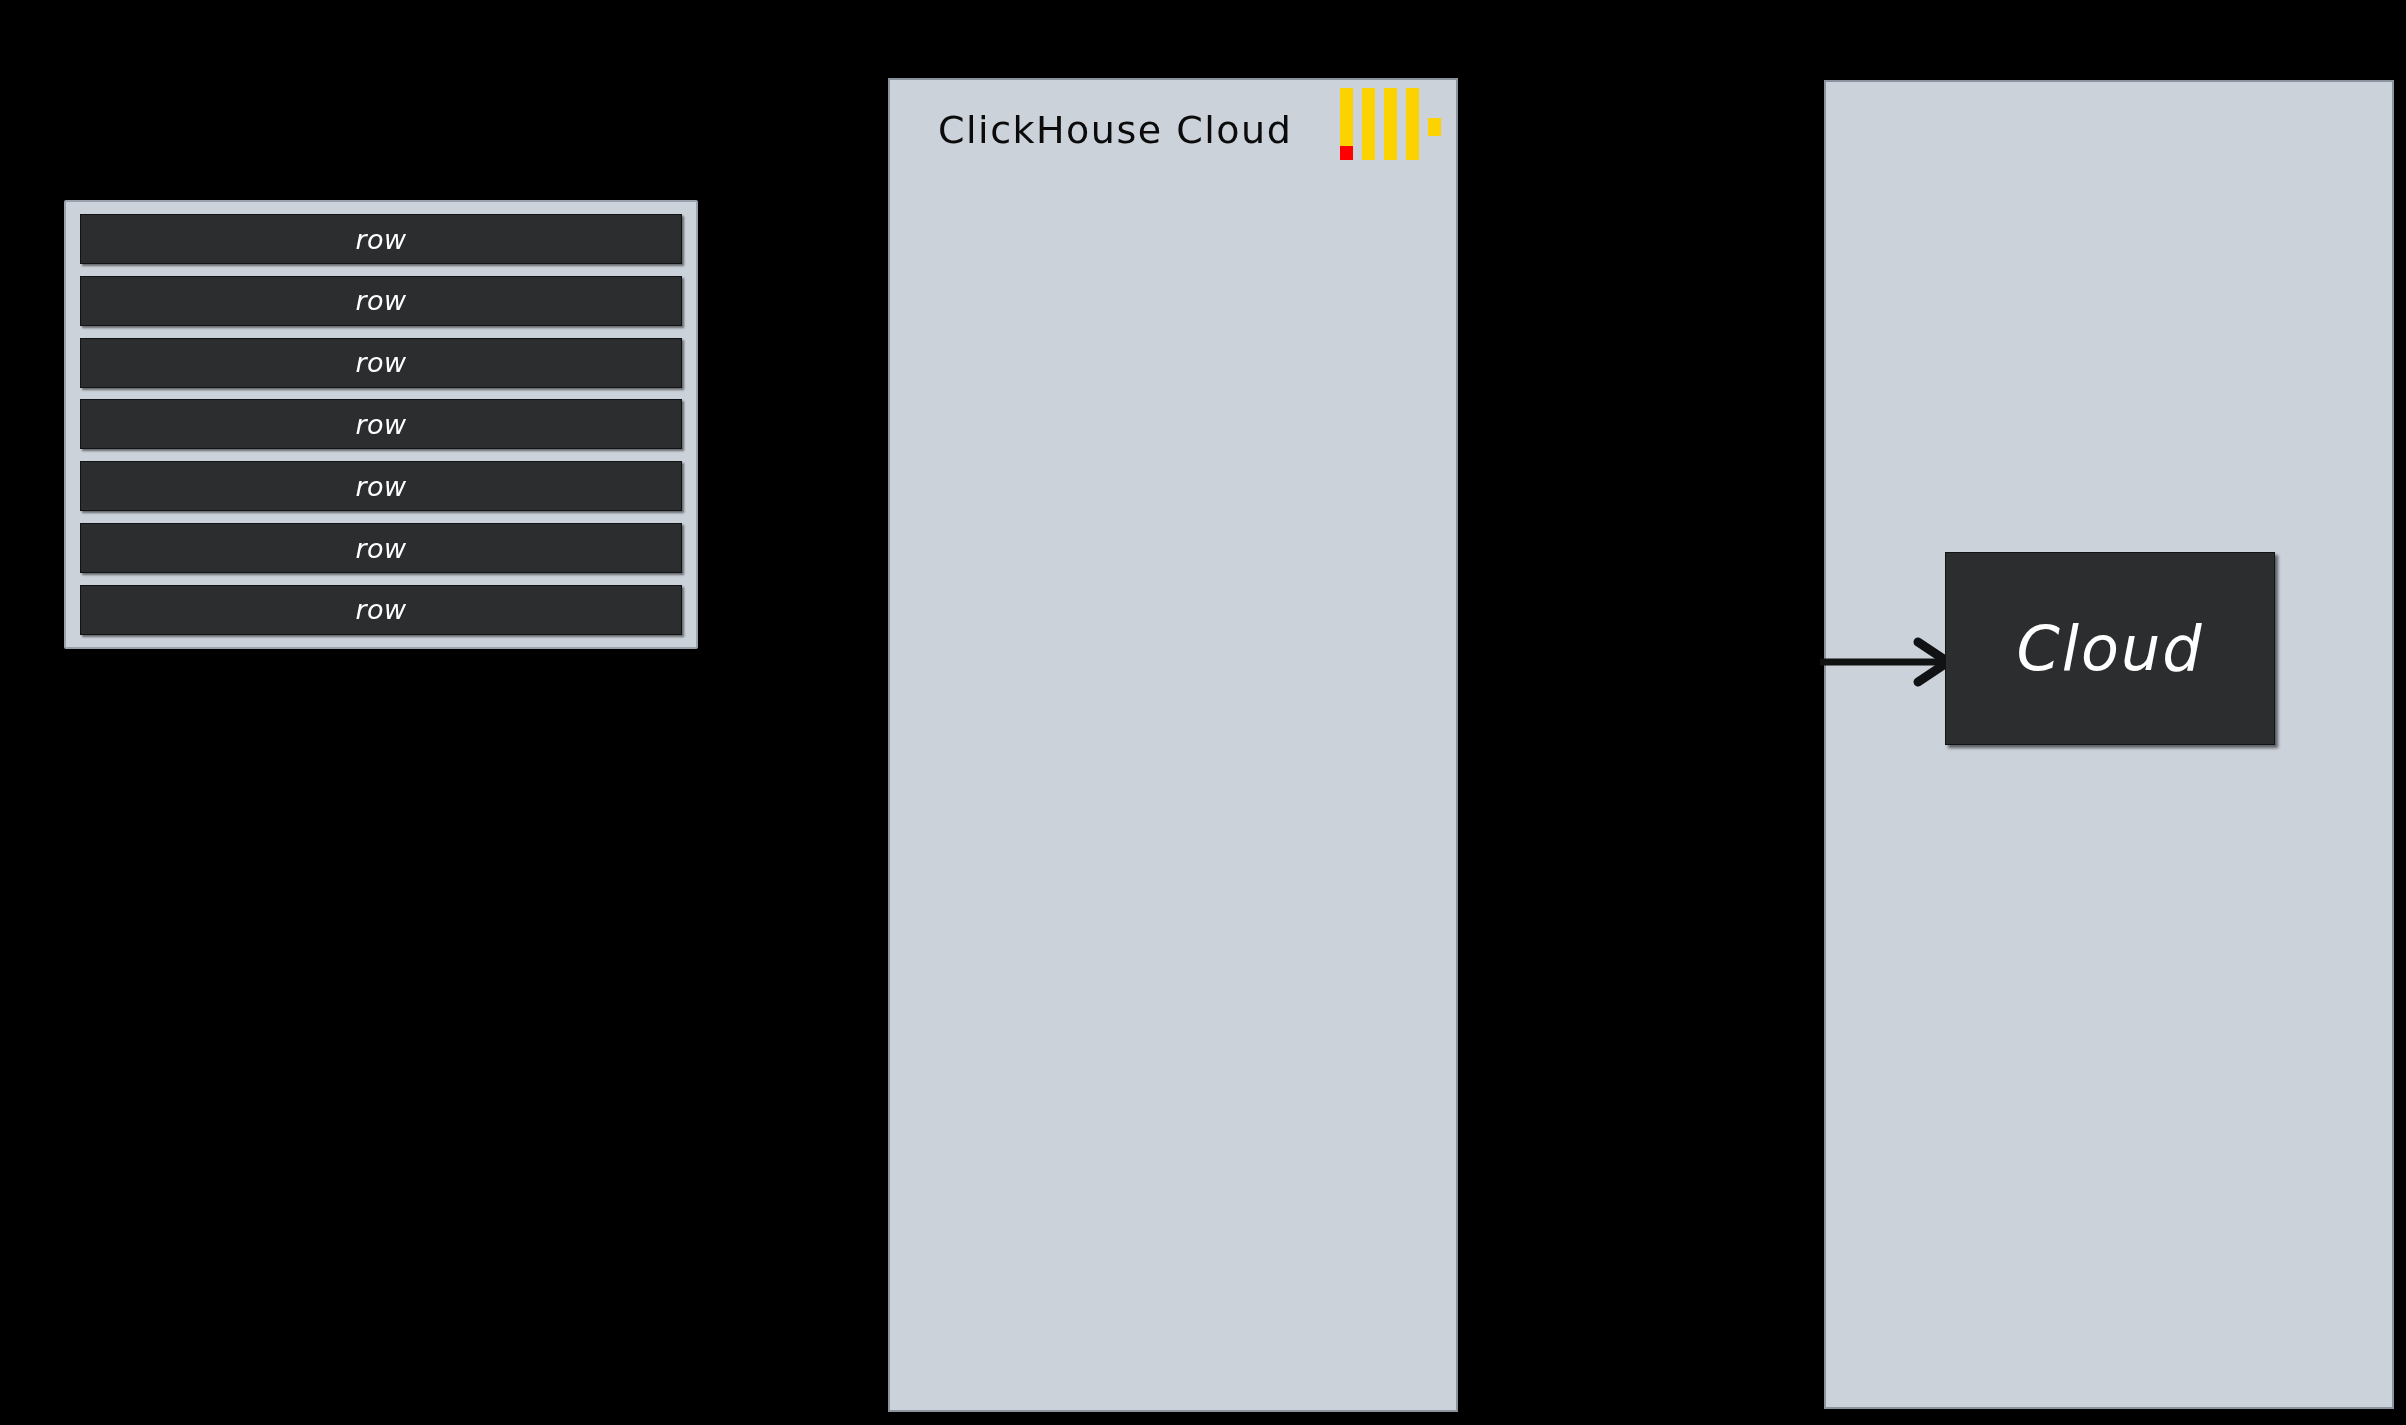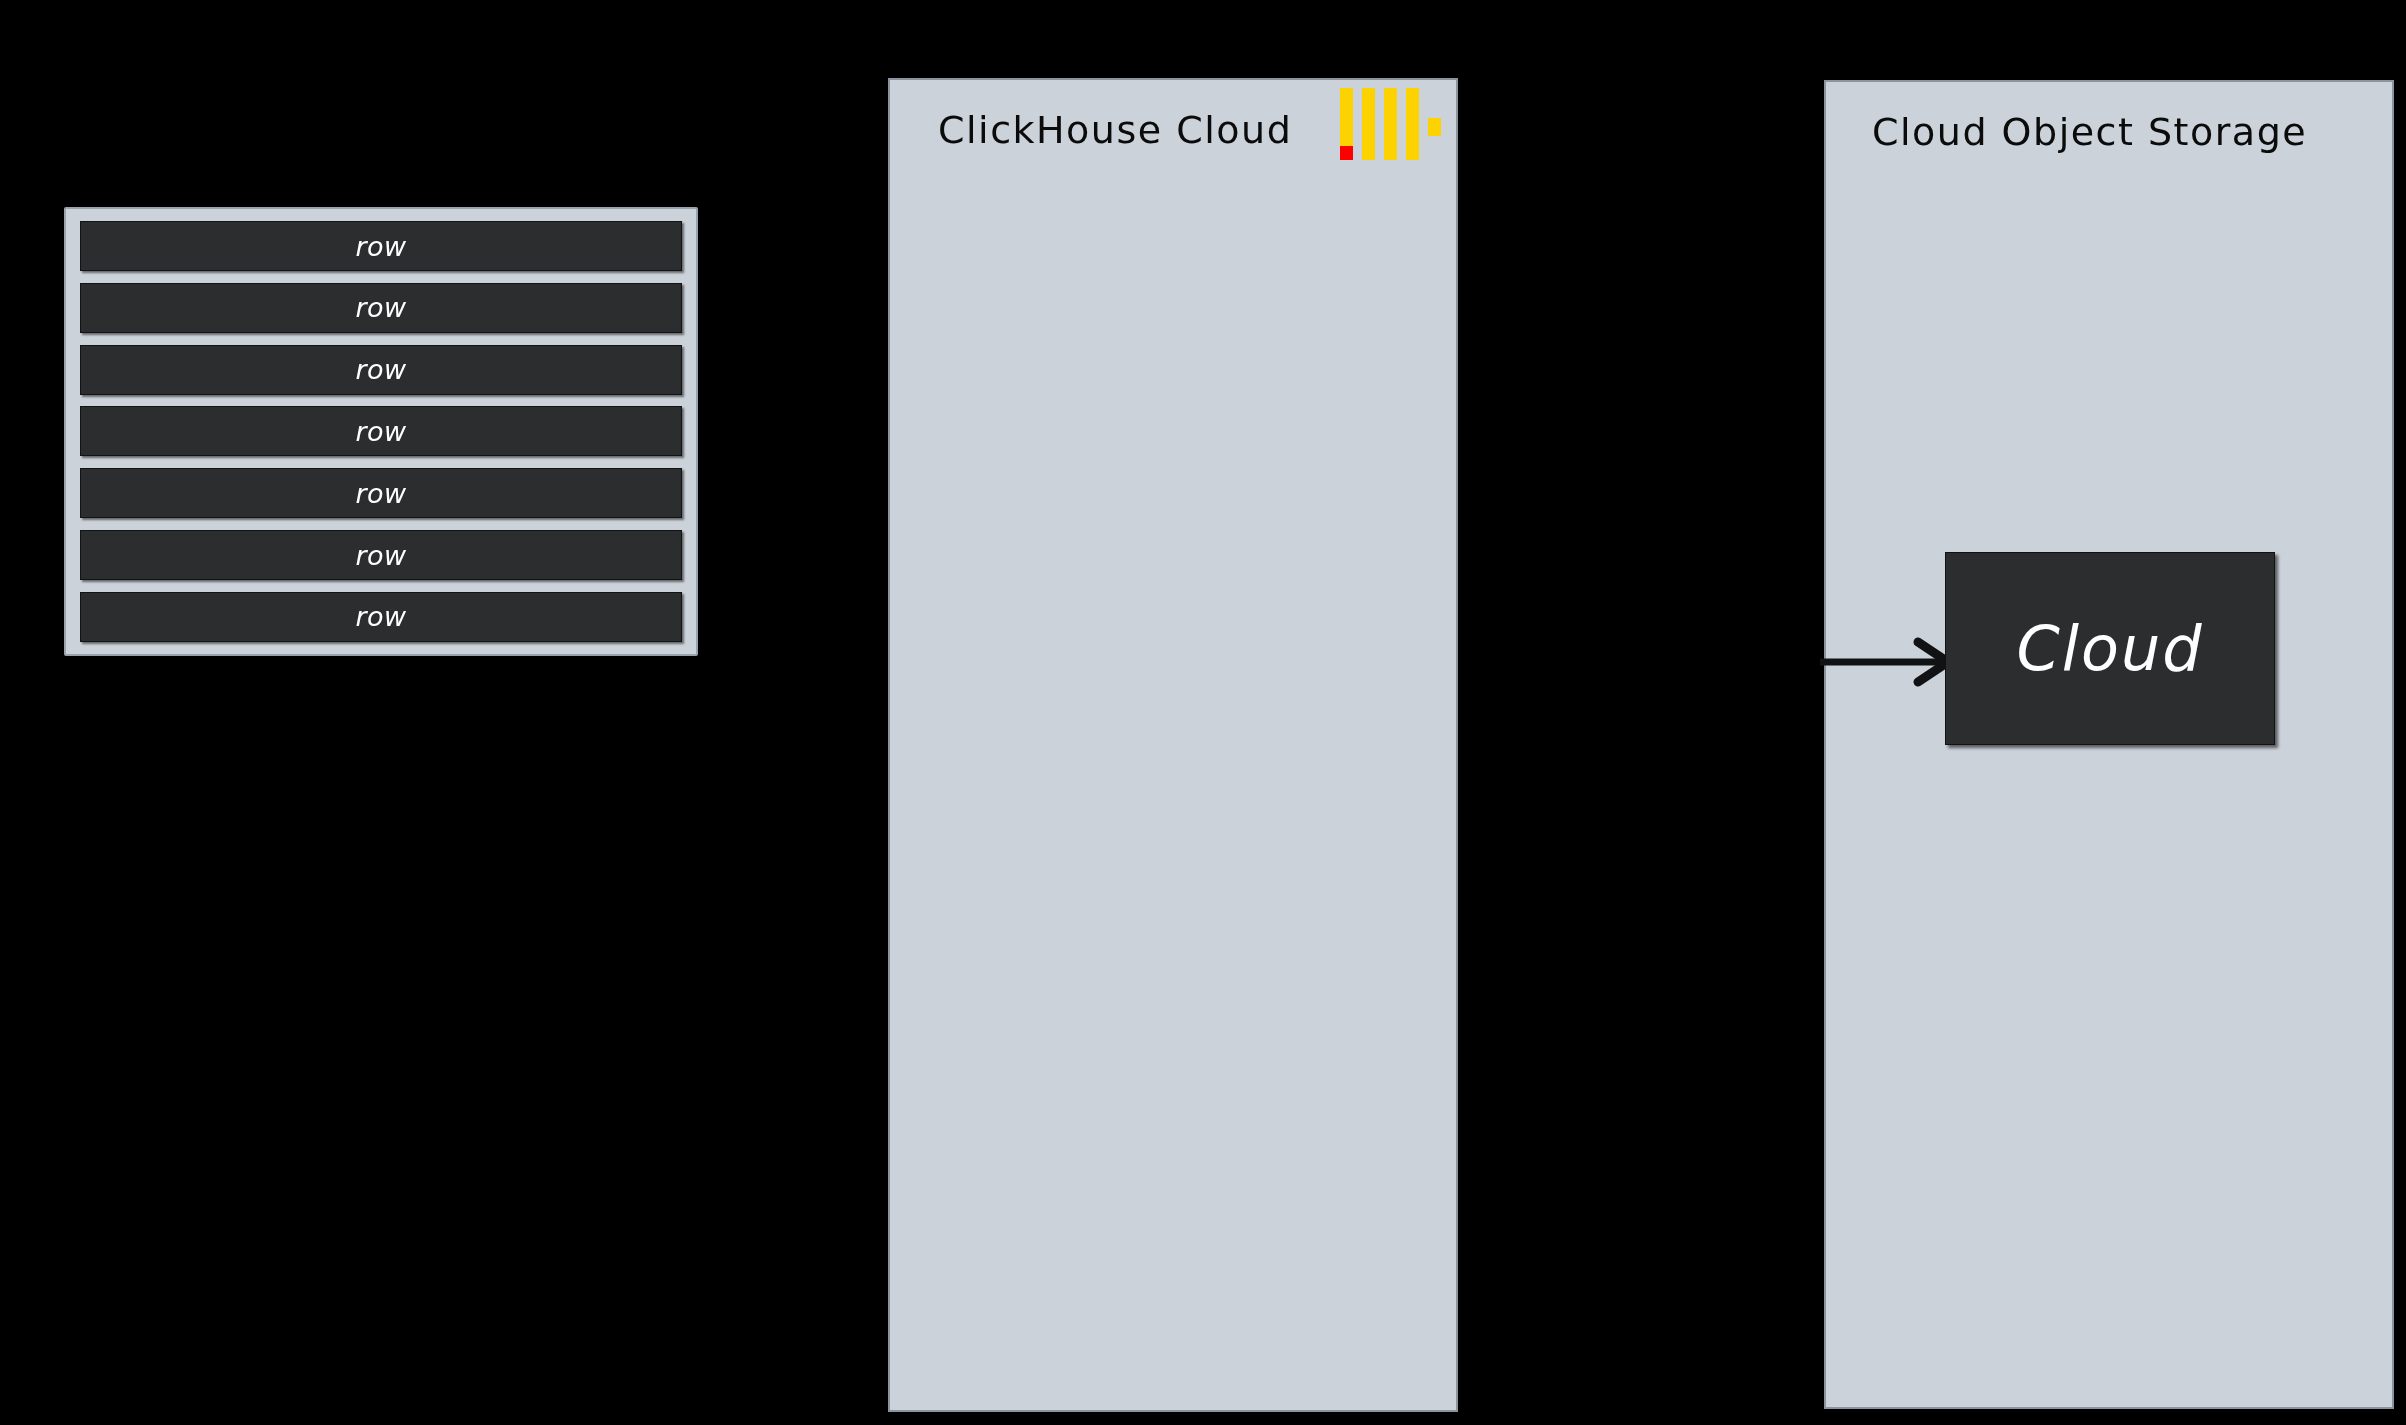--- a/index.html
+++ b/index.html
@@ -16,21 +16,21 @@
     width: 2406px;
     height: 1425px;
     background: #000000;
     font-family: "DejaVu Sans", sans-serif;
   }
 
   
   .rows-table {
     position: absolute;
     left: 64px;
-    top: 207px;
+    top: 200px;
     width: 634px;
     height: 449px;
     background: #ccd2da;
     border: 2px solid #9aa3ad;
     border-radius: 2px;
     box-shadow: 2px 3px 3px rgba(0,0,0,0.55);
     padding: 12px 14px;
     display: flex;
     flex-direction: column;
     justify-content: space-between;
@@ -198,21 +198,20 @@
     <div class="ch-bar b1"></div>
     <div class="ch-red"></div>
     <div class="ch-bar b2"></div>
     <div class="ch-bar b3"></div>
     <div class="ch-bar b4"></div>
     <div class="ch-dot"></div>
   </div>
 
   <div class="panel" id="cloud-object-storage-panel"></div>
 
-  <div class="panel-title" style="left:1872px; top:110px;">Cloud Object Storage</div>
 
   <svg id="part-arrow" viewBox="0 0 140 52">
     <line x1="2" y1="26" x2="126" y2="26" stroke="#111213" stroke-width="7"></line>
     <polyline points="100,6 130,26 100,46" fill="none" stroke="#111213" stroke-width="9" stroke-linecap="round" stroke-linejoin="miter"></polyline>
   </svg>
 
   <div id="part-box">
     <span class="part-label">Cloud</span>
   </div>
 

